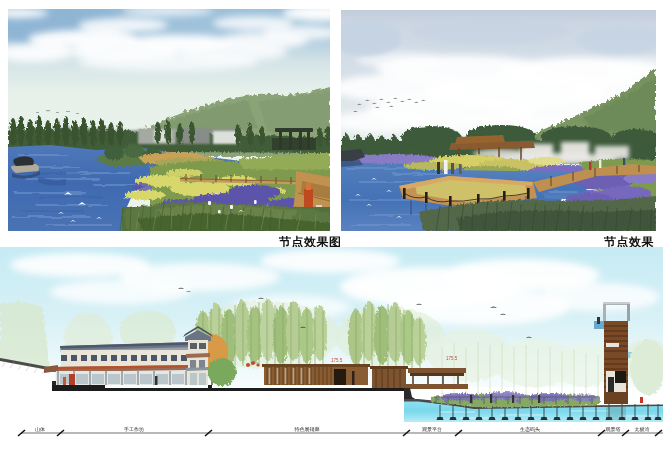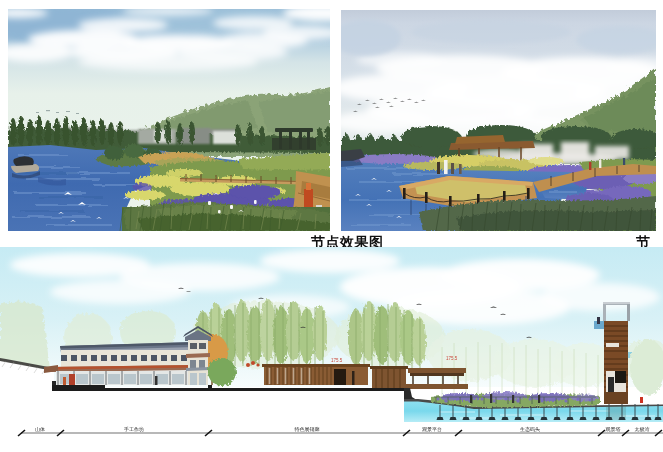--- a/index.html
+++ b/index.html
@@ -1,20 +1,20 @@
 <!DOCTYPE html>
 <html><head>
 <meta charset="utf-8">
 <style>
   html,body{margin:0;padding:0;background:#ffffff;}
   body{width:663px;height:452px;position:relative;overflow:hidden;
        font-family:"Liberation Sans", sans-serif;}
   .panel{position:absolute;}
-  .cap{position:absolute;font-weight:bold;font-size:14px;color:#111;
-       letter-spacing:0.5px;margin-left:32px;}
+  .cap{position:absolute;font-weight:bold;font-size:12px;color:#111;
+       letter-spacing:0.5px;}
 </style>
 </head>
 <body>
 
 <div class="panel" style="left:8px;top:9px;width:322px;height:222px;">
 <svg width="322" height="222" viewBox="0 0 322 222" xmlns="http://www.w3.org/2000/svg">
 <defs>
 <linearGradient id="askyg" x1="0" y1="0" x2="0" y2="1">
  <stop offset="0" stop-color="#9dc0d9"></stop>
  <stop offset="0.13" stop-color="#aecbdf"></stop>

